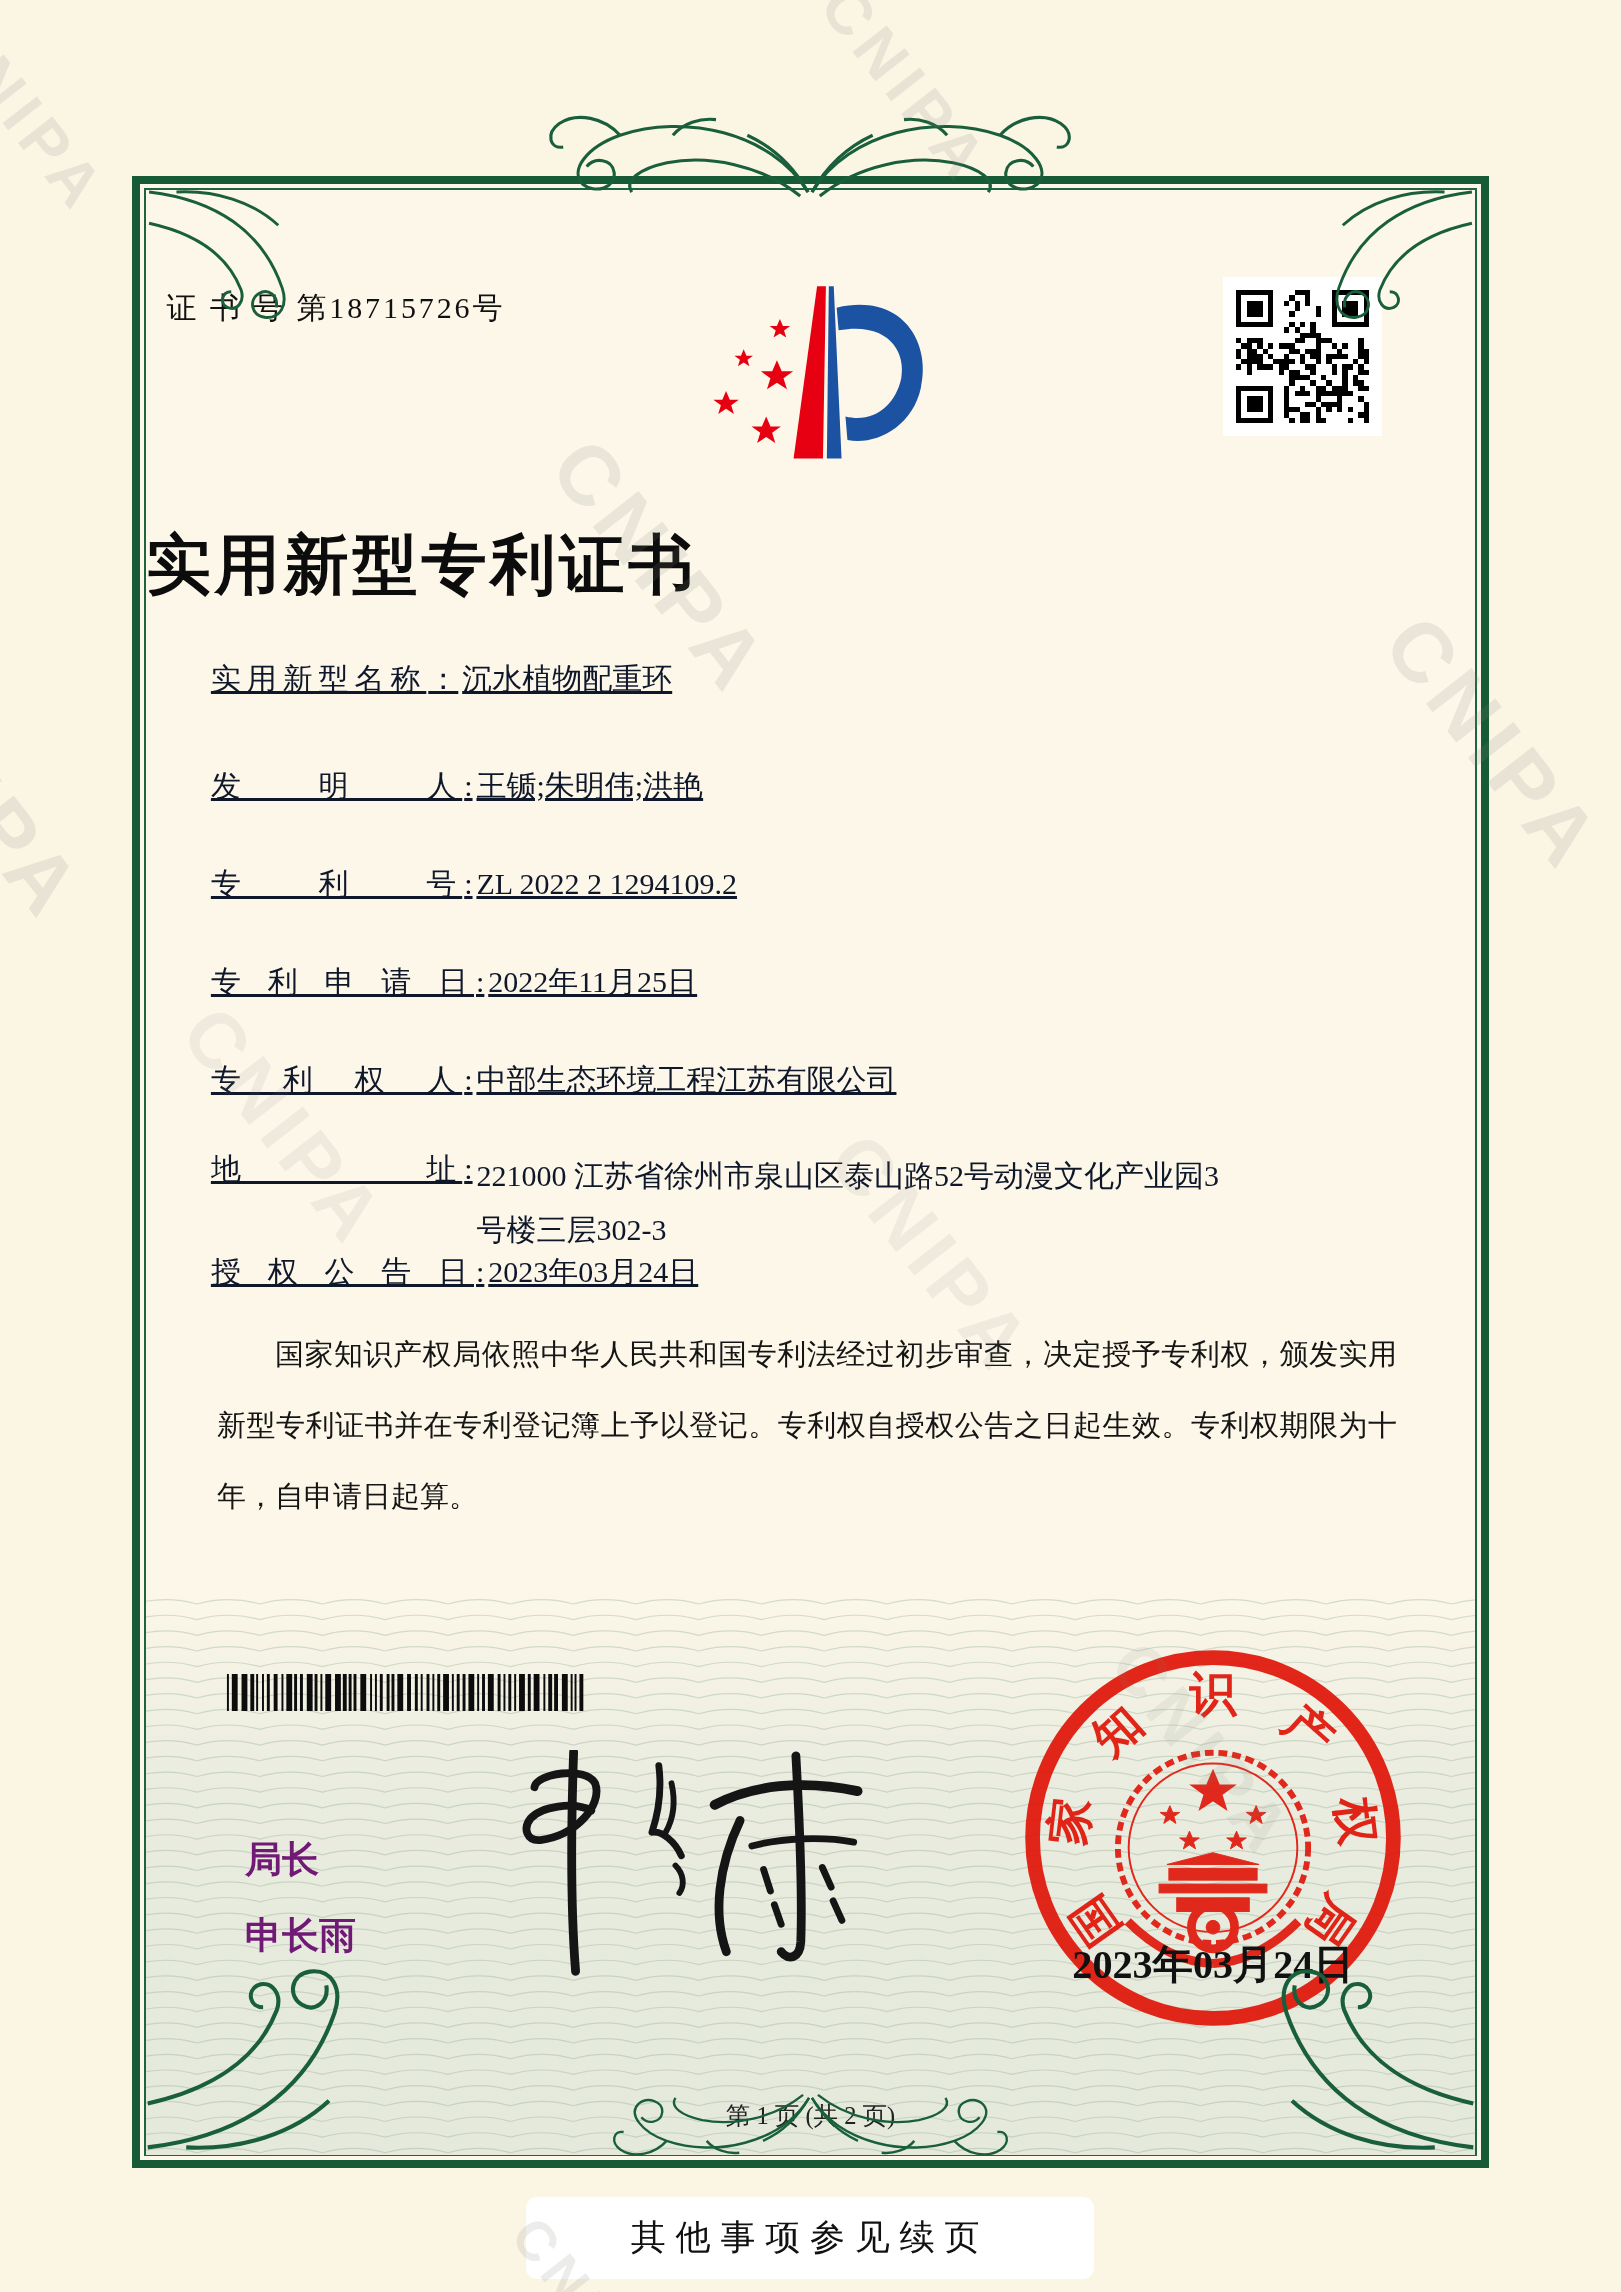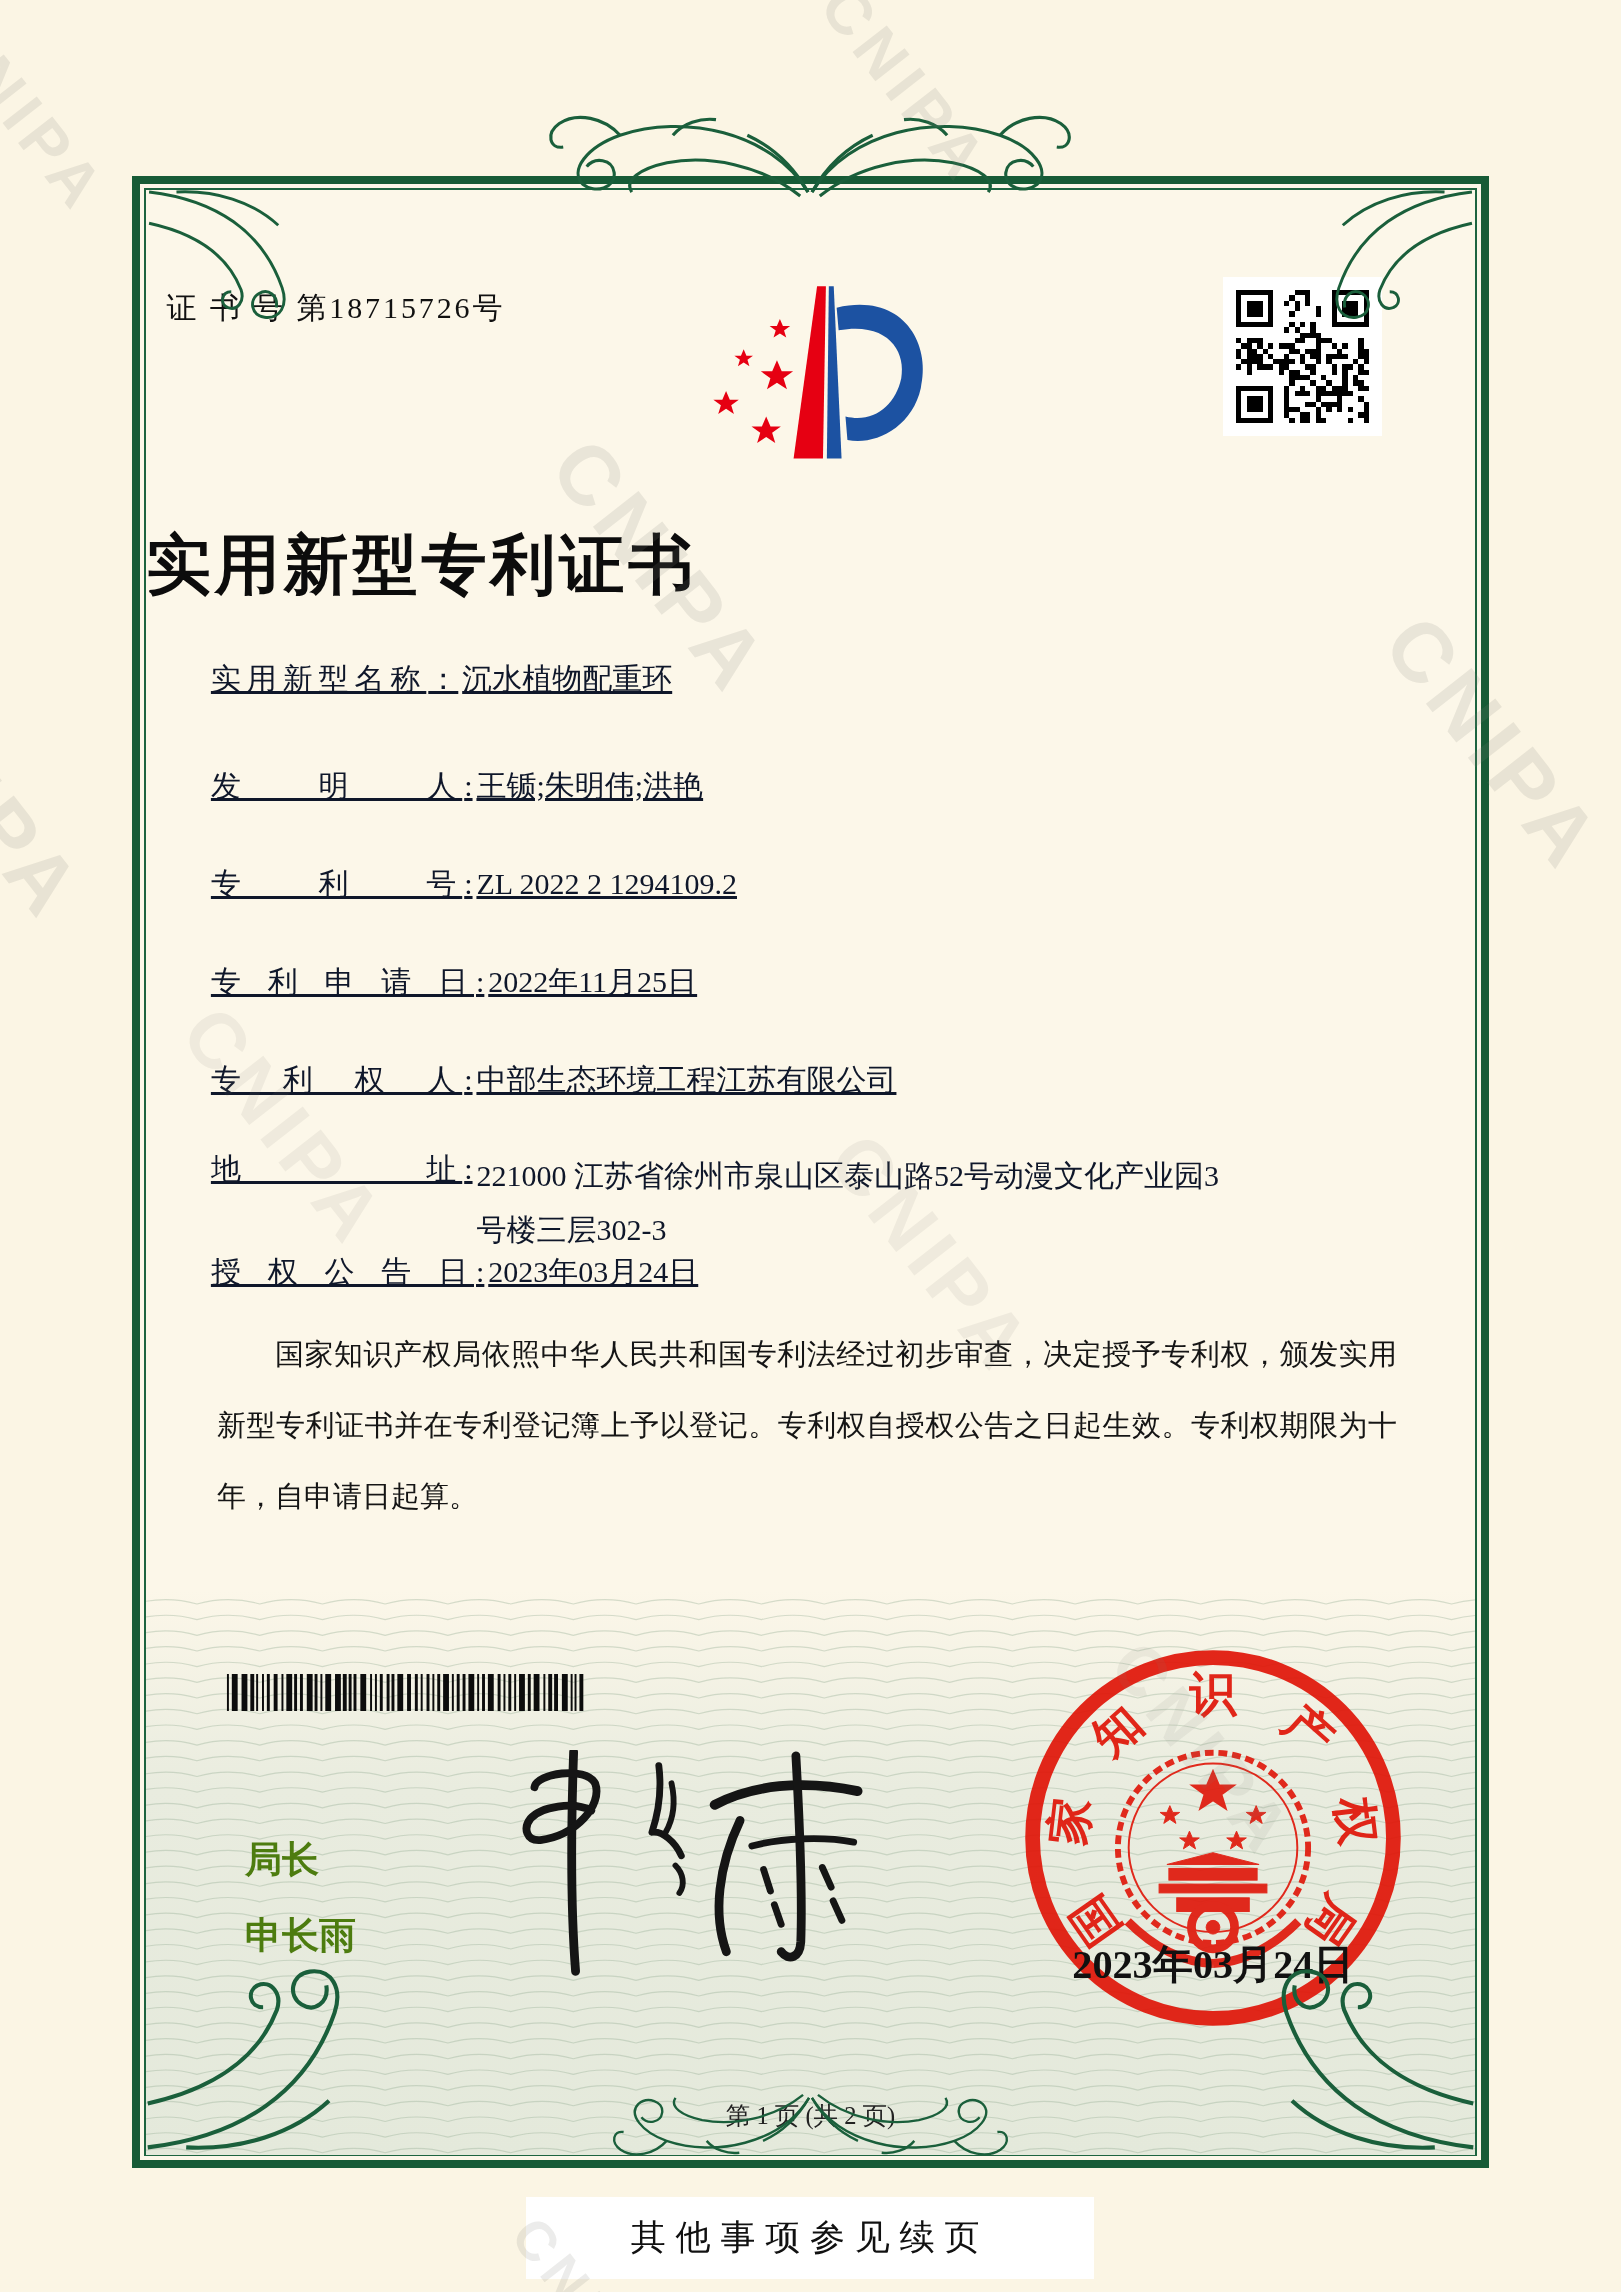--- a/index.html
+++ b/index.html
@@ -45,29 +45,29 @@
   .wrapval{display:inline-block;width:755px;white-space:normal;vertical-align:top;line-height:1.82;}
   .paras{
     position:absolute;left:71px;right:78px;top:1129px;
     font-size:29px;line-height:71px;text-align:justify;color:#151515;
   }
   .paras p{margin:0 0 5.9px 0;text-indent:2em;}
   .barcode{position:absolute;left:78px;top:1484px;}
   .minister{
     position:absolute;left:99px;z-index:3;
     font-family:"Liberation Sans","DejaVu Sans",sans-serif;font-weight:700;
-    font-size:37px;color:#4d7c0f;
+    font-size:37px;color:#701a75;
   }
   .sig{position:absolute;left:312px;top:1560px;z-index:3;}
   .sealwrap{position:absolute;left:866px;top:1447px;z-index:3;}
   .pagenum{position:absolute;left:0;right:0;top:1909px;text-align:center;font-size:24.5px;color:#222;}
   .cont{
     position:absolute;left:526px;top:2197px;width:568px;height:82px;z-index:2;
     background:#ffffff;text-align:center;line-height:82px;
-    font-size:35px;letter-spacing:9.8px;color:#111;
+    font-size:35px;letter-spacing:9.8px;color:#111;border-radius:11px;
   }
 </style>
 </head>
 <body>
 
 <svg width="0" height="0" style="position:absolute" aria-hidden="true">
   <defs>
     <path id="st" d="M0,-10 L2.94,-3.09 10,-3.09 4.05,1.18 6.18,8.09 0,4 -6.18,8.09 -4.05,1.18 -10,-3.09 -2.94,-3.09 Z"></path>
     <g id="cornerCurl" fill="none" stroke="#1a5f3b" stroke-width="3">
       <path d="M2,2 C70,10 118,42 138,100 C144,118 136,132 120,130 C106,128 104,112 114,106 C124,100 134,108 132,120"></path>

